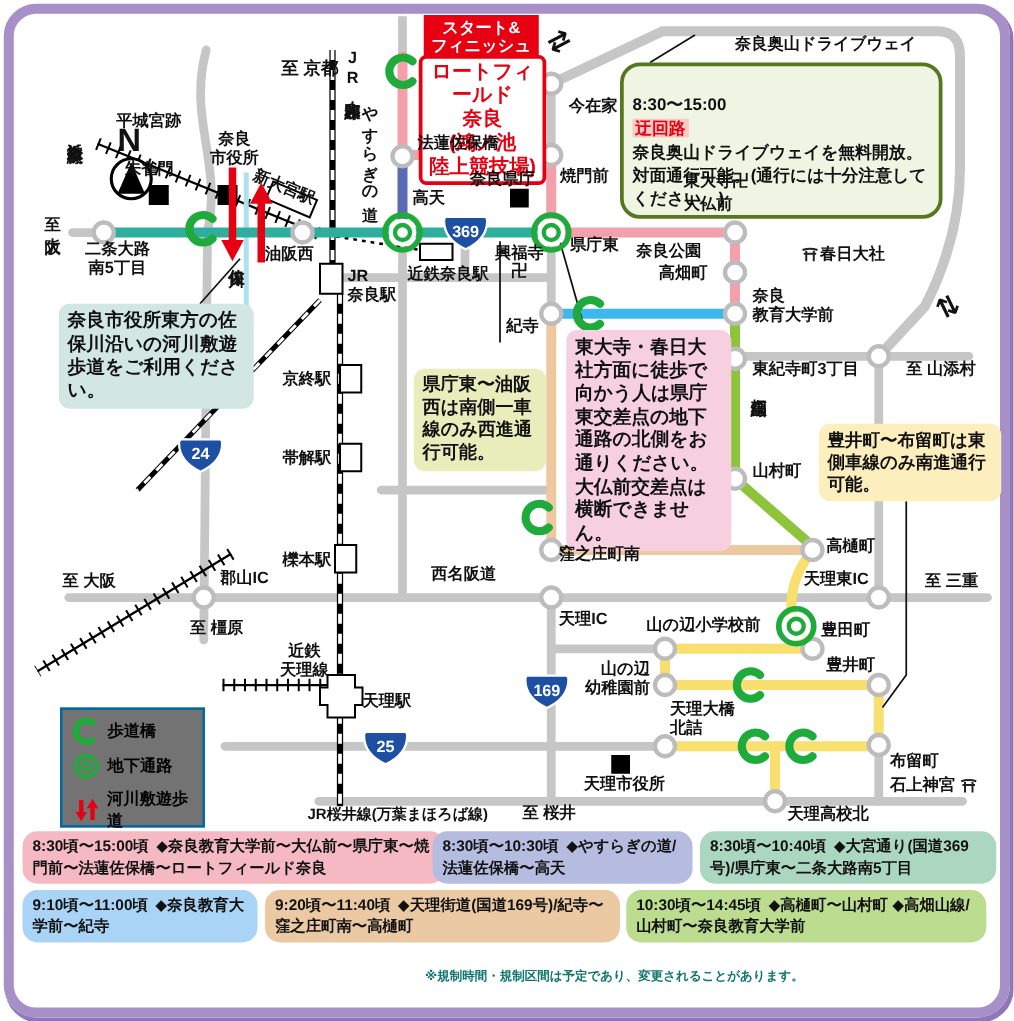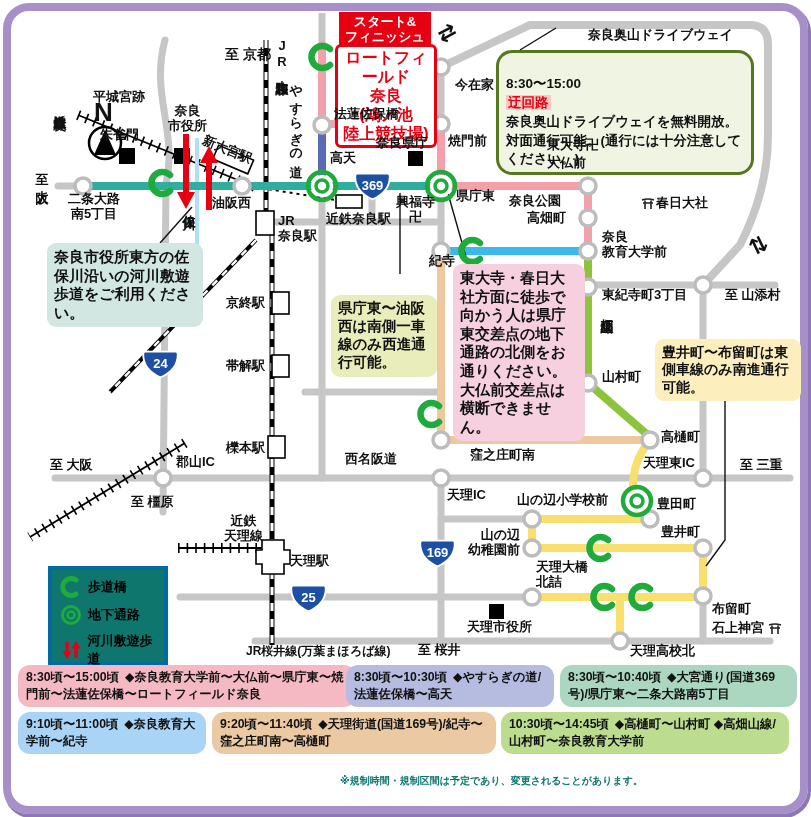--- a/index.html
+++ b/index.html
@@ -13,21 +13,21 @@
   .right{text-align:right;}
   .banner{position:absolute;left:339px;top:12px;width:92px;background:#e60012;color:#fff;font-weight:bold;font-size:13px;text-align:center;line-height:1.15;padding:3px 0;white-space:pre-line;}
   .venue{position:absolute;left:335px;top:44px;width:94px;background:#fff;border:3px solid #e60012;border-radius:6px;color:#e60012;font-weight:bold;font-size:16px;text-align:center;line-height:1.18;padding:2px 1px;white-space:pre-line;}
   .note{position:absolute;font-weight:bold;color:#111;border-radius:9px;padding:5px 7px;line-height:1.24;white-space:pre-line;}
   #note-detour{left:496px;top:50px;width:238px;background:#f0f5e3;border:3px solid #55771f;border-radius:16px;font-size:13.5px;font-weight:bold;line-height:1.4;padding:3px 7px;}
   #note-detour .tag{color:#e60012;background:#f9c9c4;padding:0 2px;}
   #note-riverside{left:47px;top:243px;width:142px;background:#d2e7e2;font-size:15px;}
   #note-kencho{left:331px;top:274px;width:92px;background:#e9edbb;font-size:14.5px;margin-top:21px;}
   #note-todaiji{left:453px;top:264px;width:118px;background:#f7d0e0;font-size:15px;}
   #note-toyoi{left:655px;top:339px;width:132px;background:#fdeebe;font-size:14px;}
-  #legendbox{position:absolute;left:48px;top:566px;width:112px;height:92px;background:#0f766e;border:4px solid #0369a1;}
+  #legendbox{position:absolute;left:48px;top:566px;width:112px;height:92px;background:#737373;border:2px solid #0369a1;}
   .leg-item{display:flex;align-items:center;gap:6px;margin:6px 0 0 8px;font-size:13px;font-weight:bold;}
   .sched{position:absolute;border-radius:12px;padding:4px 8px;font-size:12.3px;font-weight:bold;color:#111;line-height:1.38;}
   .sched .t{margin-right:6px;}
   #footer-note{position:absolute;left:340px;top:774px;width:465px;font-size:10px;font-weight:bold;color:#0f766e;}
   .shield{position:absolute;}
   .shield text{fill:#fff;font-weight:bold;font-size:21px;text-anchor:middle;font-family:inherit;}
   .rot{transform-origin:left top;}
   .arr2{position:absolute;font-size:22px;font-weight:bold;color:#111;}
 </style>
 </head>
@@ -294,30 +294,30 @@
 卍</div>
 <div class="lbl" style="left:456px;top:189px;">県庁東</div>
 <div class="lbl" style="left:509px;top:194px;">奈良公園</div>
 <div class="lbl" style="left:527px;top:211px;">高畑町</div>
 <div class="lbl" style="left:602px;top:230px;">奈良
 教育大学前</div>
 <div class="lbl" style="left:602px;top:288px;">東紀寺町3丁目</div>
 <div class="lbl" style="left:725px;top:288px;">至 山添村</div>
 <div class="lbl vert" style="left:599px;top:308px;">高畑山線</div>
 <div class="lbl" style="left:602px;top:370px;">山村町</div>
-<div class="lbl" style="left:405px;top:254px;margin-left:24px;">紀寺</div>
+<div class="lbl" style="left:405px;top:254px;">紀寺</div>
 <div class="lbl" style="left:226px;top:296px;">京終駅</div>
 <div class="lbl" style="left:226px;top:359px;">帯解駅</div>
 <div class="lbl" style="left:226px;top:441px;">櫟本駅</div>
 <div class="lbl" style="left:50px;top:458px;">至 大阪</div>
 <div class="lbl" style="left:176px;top:455px;">郡山IC</div>
-<div class="lbl" style="left:131px;top:495px;text-align:center;">至 橿原</div>
+<div class="lbl" style="left:152px;top:495px;text-align:center;">至 橿原</div>
 <div class="lbl" style="left:345px;top:452px;">西名阪道</div>
 <div class="lbl" style="left:447px;top:488px;">天理IC</div>
-<div class="lbl" style="left:447px;top:448px;margin-left:23px;">窪之庄町南</div>
+<div class="lbl" style="left:447px;top:436px;">窪之庄町南</div>
 <div class="lbl" style="left:661px;top:430px;">高樋町</div>
 <div class="lbl" style="left:643px;top:456px;">天理東IC</div>
 <div class="lbl" style="left:740px;top:458px;">至 三重</div>
 <div class="lbl" style="left:517px;top:493px;">山の辺小学校前</div>
 <div class="lbl" style="left:657px;top:497px;">豊田町</div>
 <div class="lbl" style="left:661px;top:525px;">豊井町</div>
 <div class="lbl right" style="left:462px;top:528px;width:58px;">山の辺
 幼稚園前</div>
 <div class="lbl" style="left:536px;top:560px;">天理大橋
 北詰</div>

